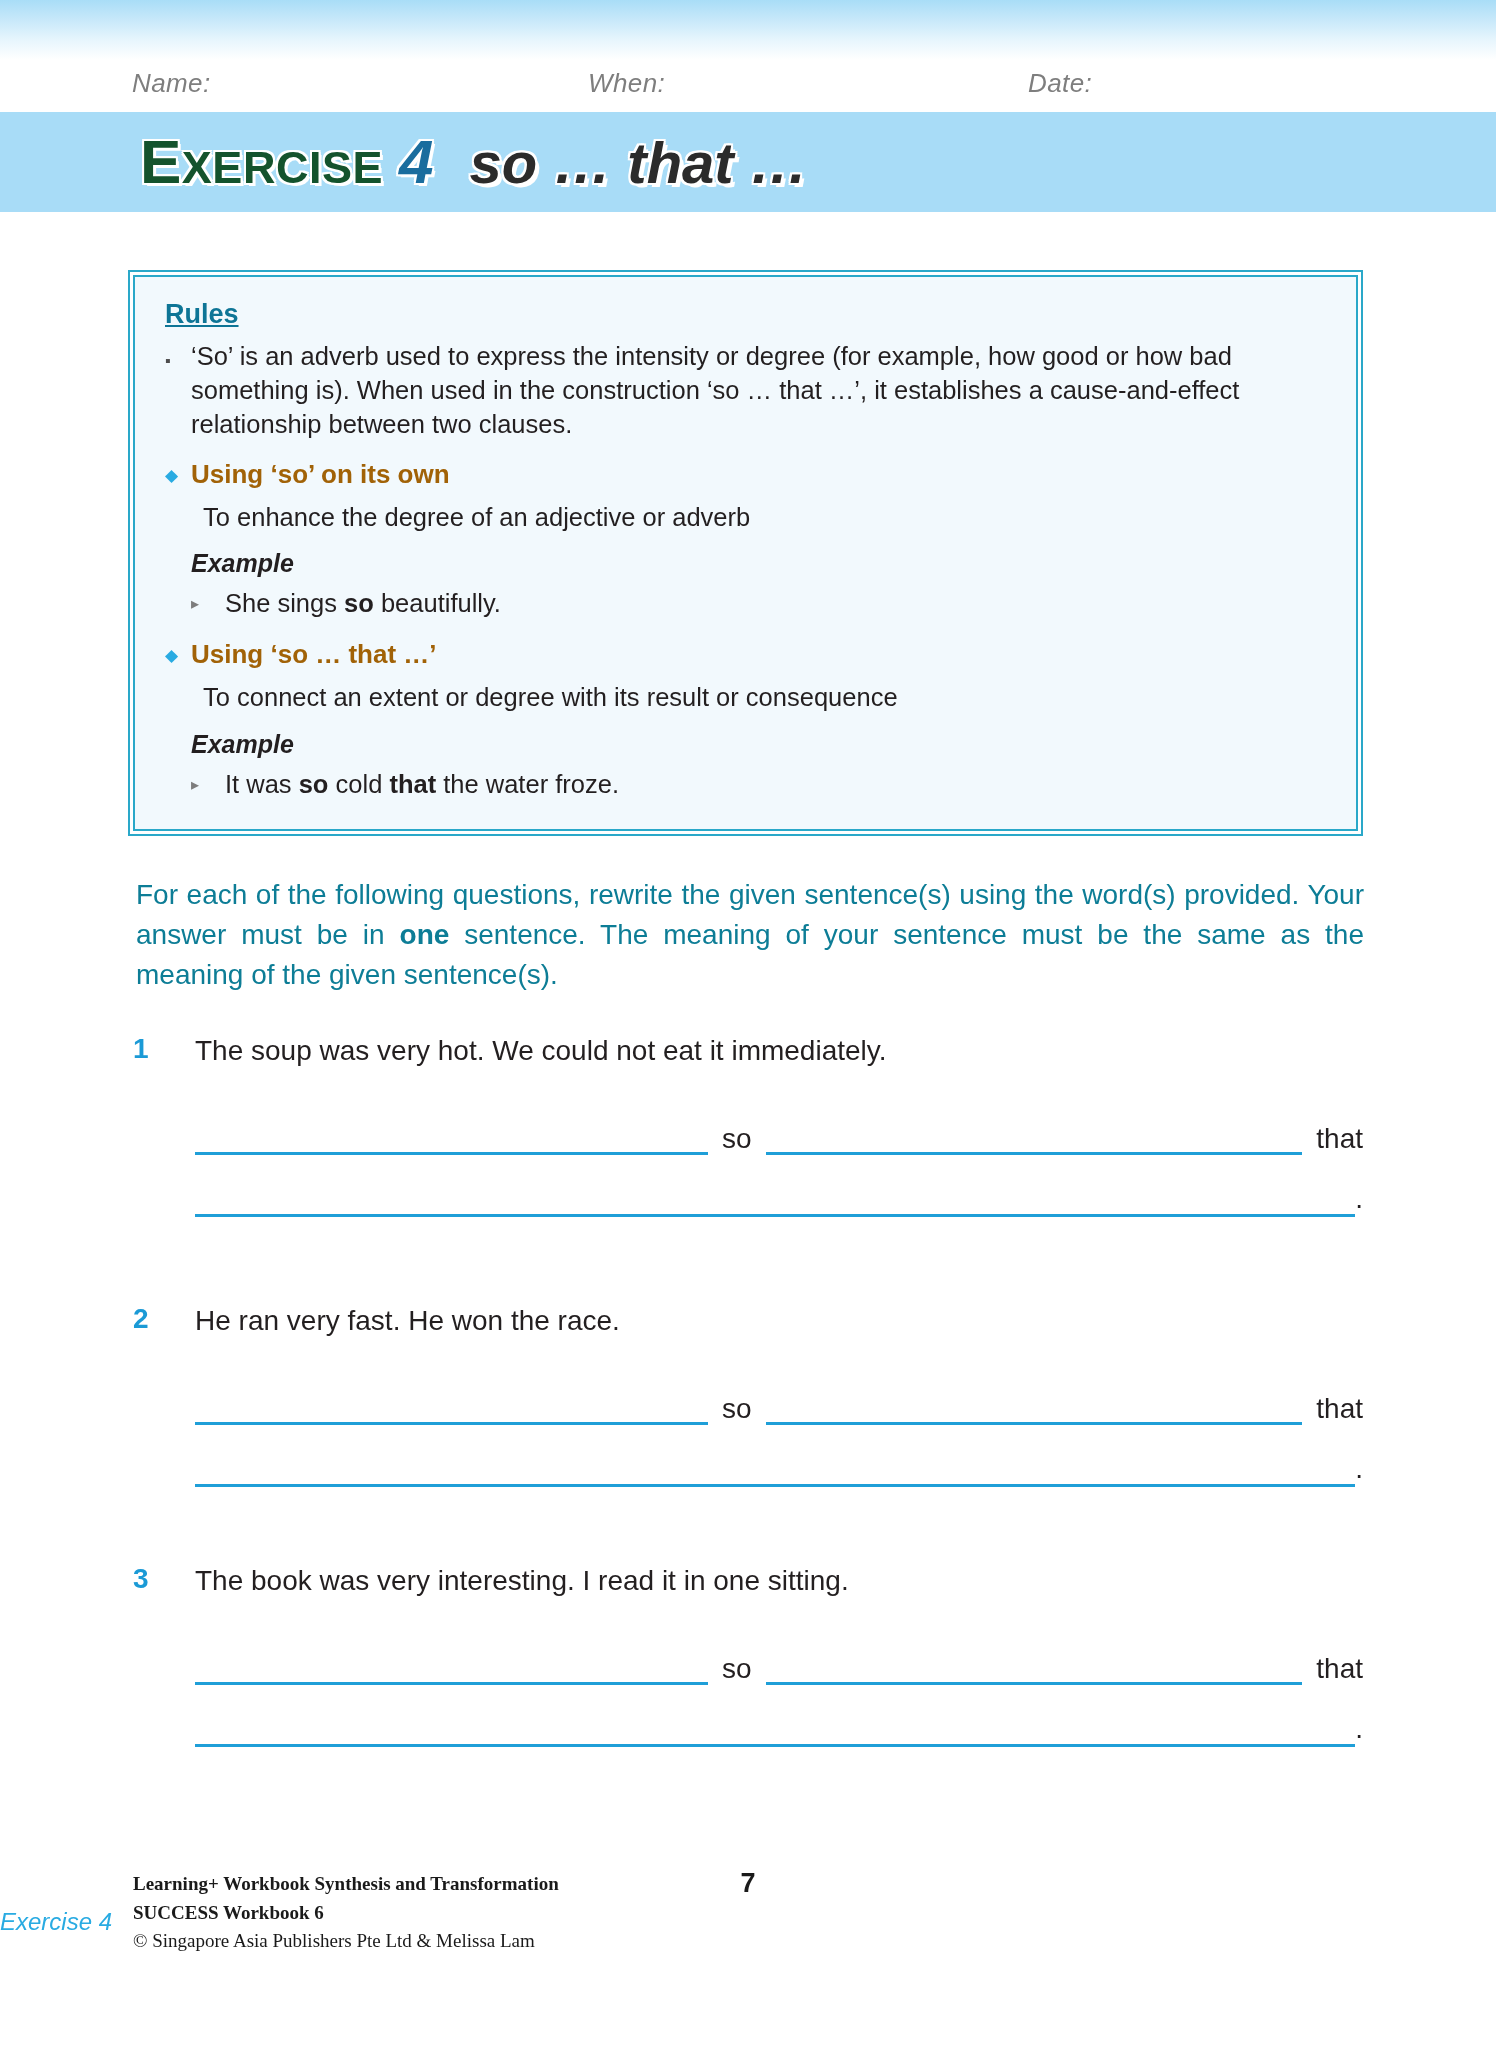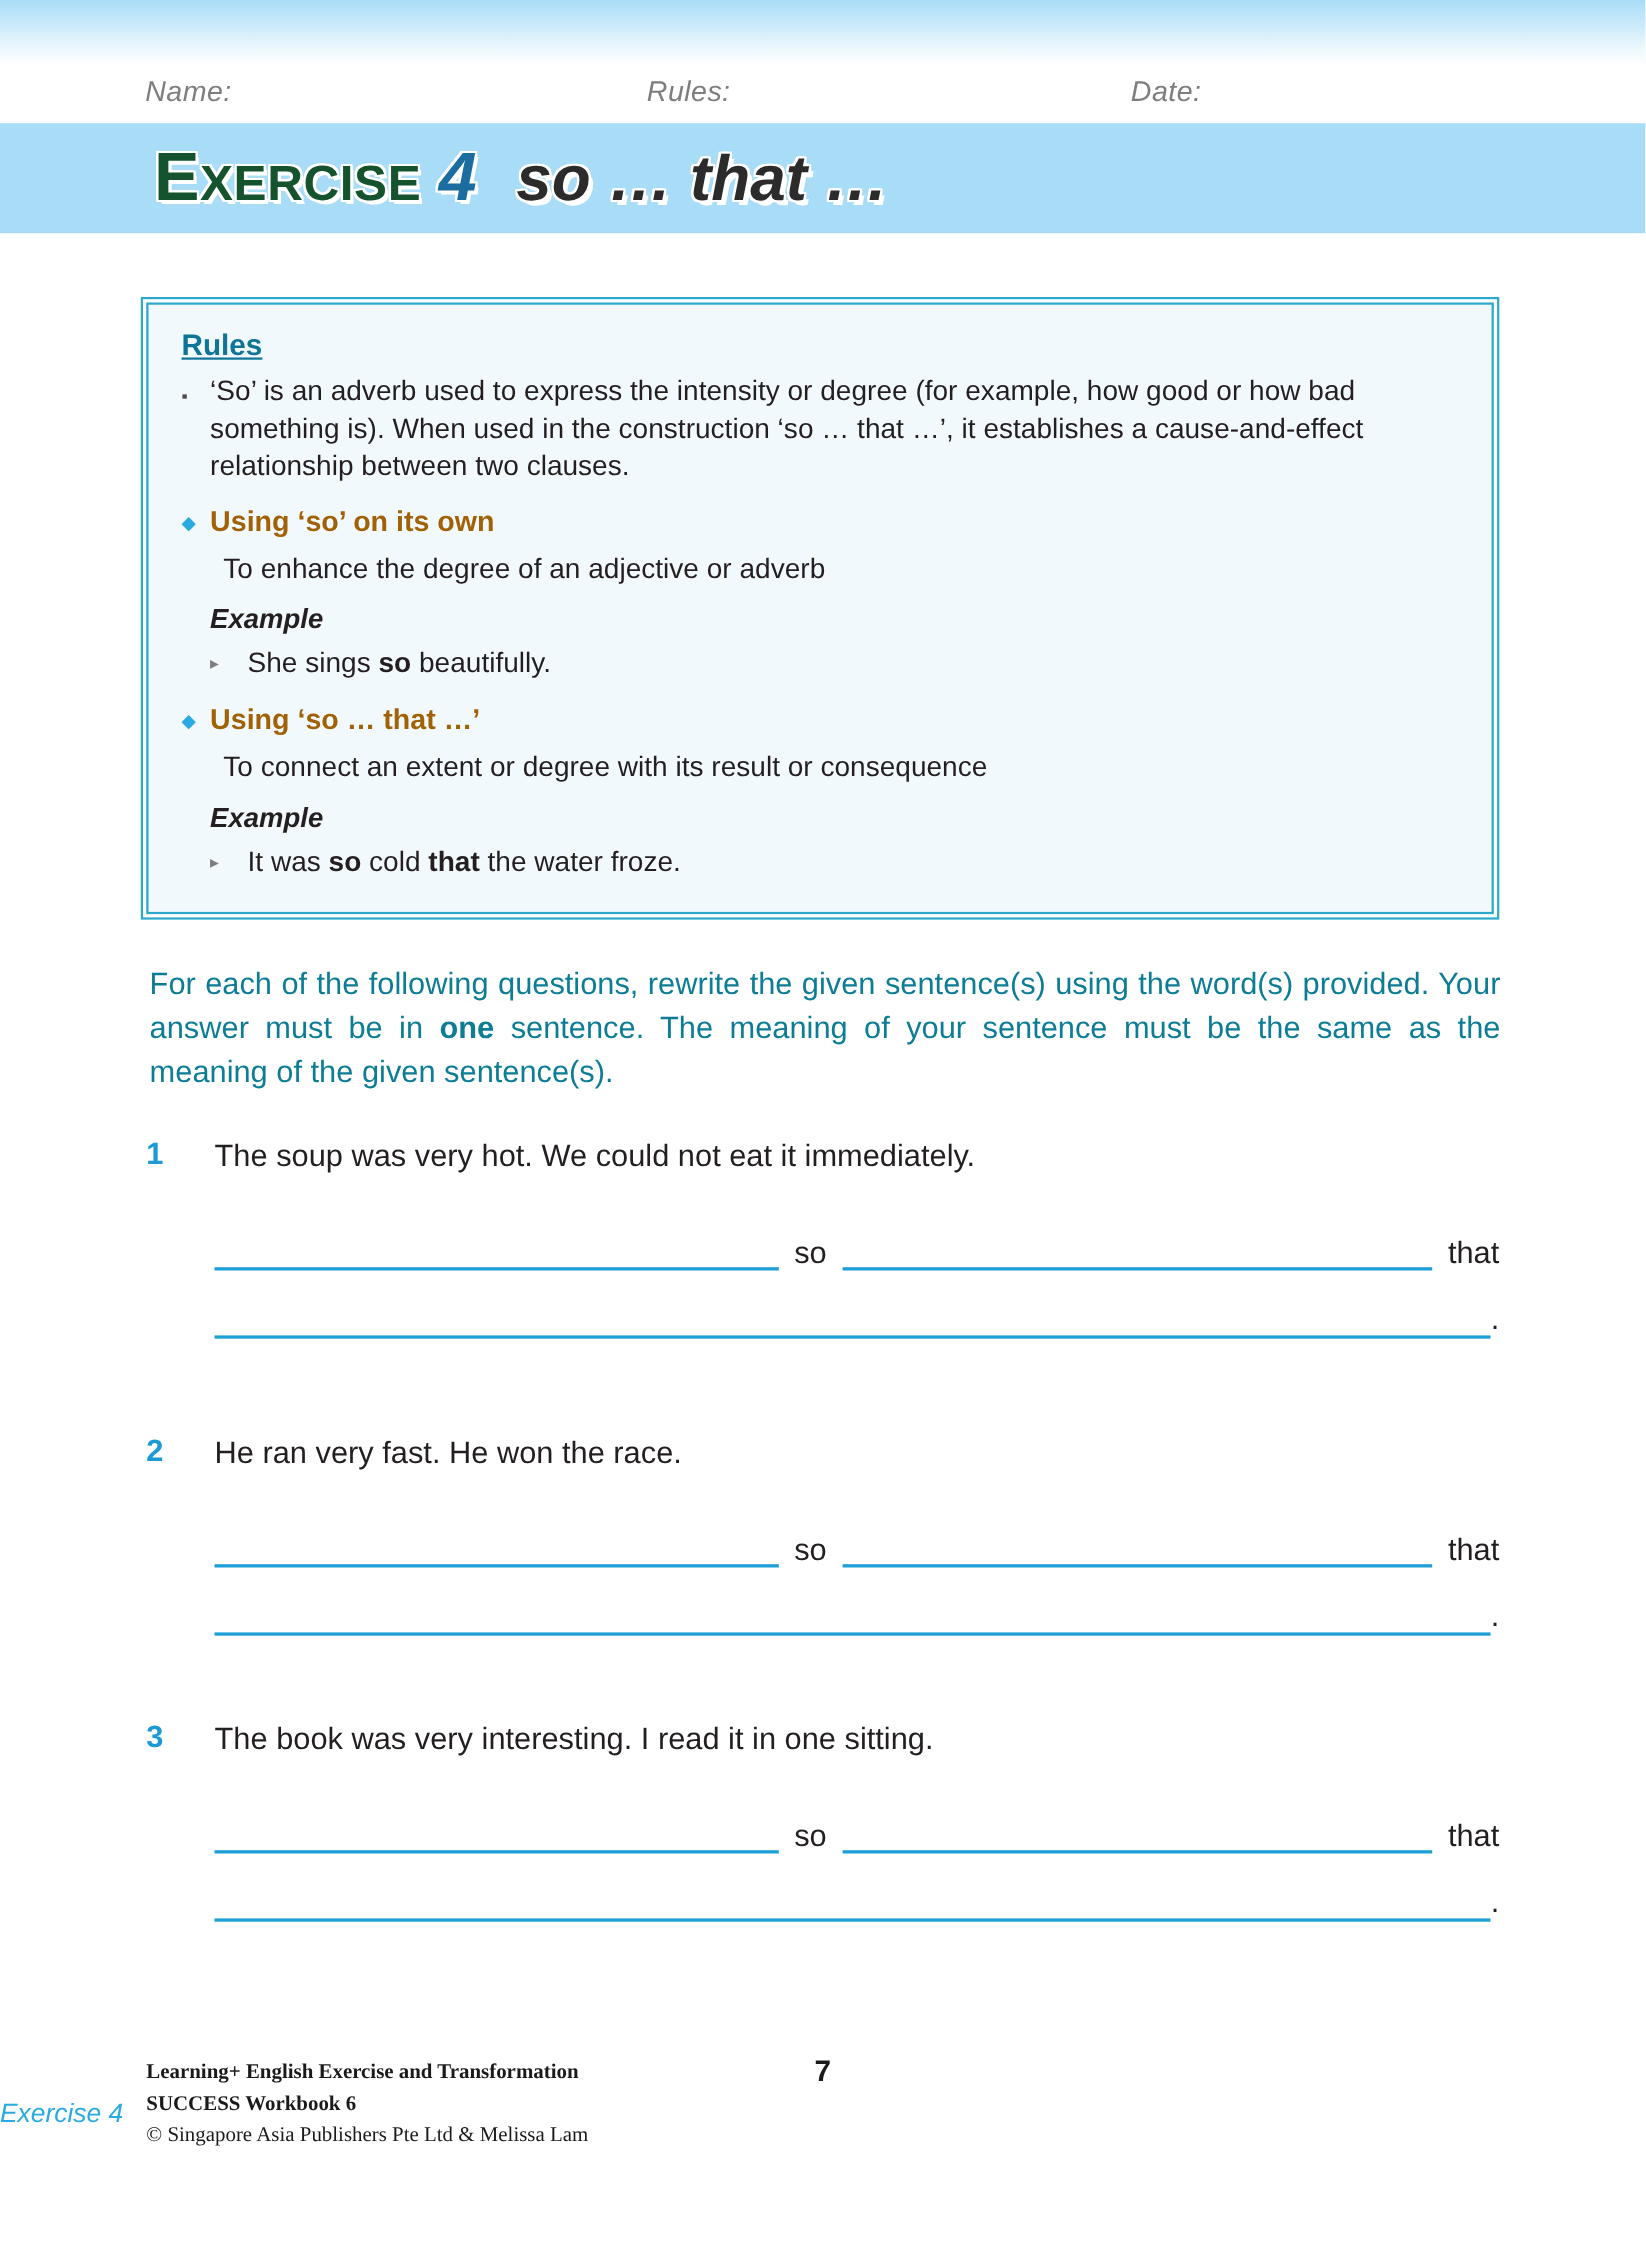--- a/index.html
+++ b/index.html
@@ -296,21 +296,21 @@
     color: #29abe2;
   }
 </style>
 </head>
 <body>
 
 <div class="top-gradient"></div>
 
 <div class="id-row">
   <div class="id-field id-name">Name:</div>
-  <div class="id-field id-class">Rules:</div>
+  <div class="id-field id-class">When:</div>
   <div class="id-field id-date">Date:</div>
 </div>
 
 <div class="banner">
   <div class="banner-inner">
     <span class="ex-word"><span class="cap">E</span><span>xercise</span></span>
     <span class="ex-num">4</span>
     <span class="ex-topic">so … that …</span>
   </div>
 </div>
@@ -403,18 +403,18 @@
       <span class="tail">that</span>
     </div>
     <div class="ans-row2">
       <span class="blank blank-full"></span>
       <span class="period">.</span>
     </div>
   </div>
 </div>
 
 <div class="footer-left">
-  <div class="fl1">Learning+ English Exercise and Transformation</div>
+  <div class="fl1">Learning+ Workbook Synthesis and Transformation</div>
   <div class="fl2">SUCCESS Workbook 6</div>
   <div class="fl3">© Singapore Asia Publishers Pte Ltd &amp; Melissa Lam</div>
 </div>
 <div class="page-num">7</div>
 <div class="page-ex">Exercise 4</div>
 
 </body></html>

